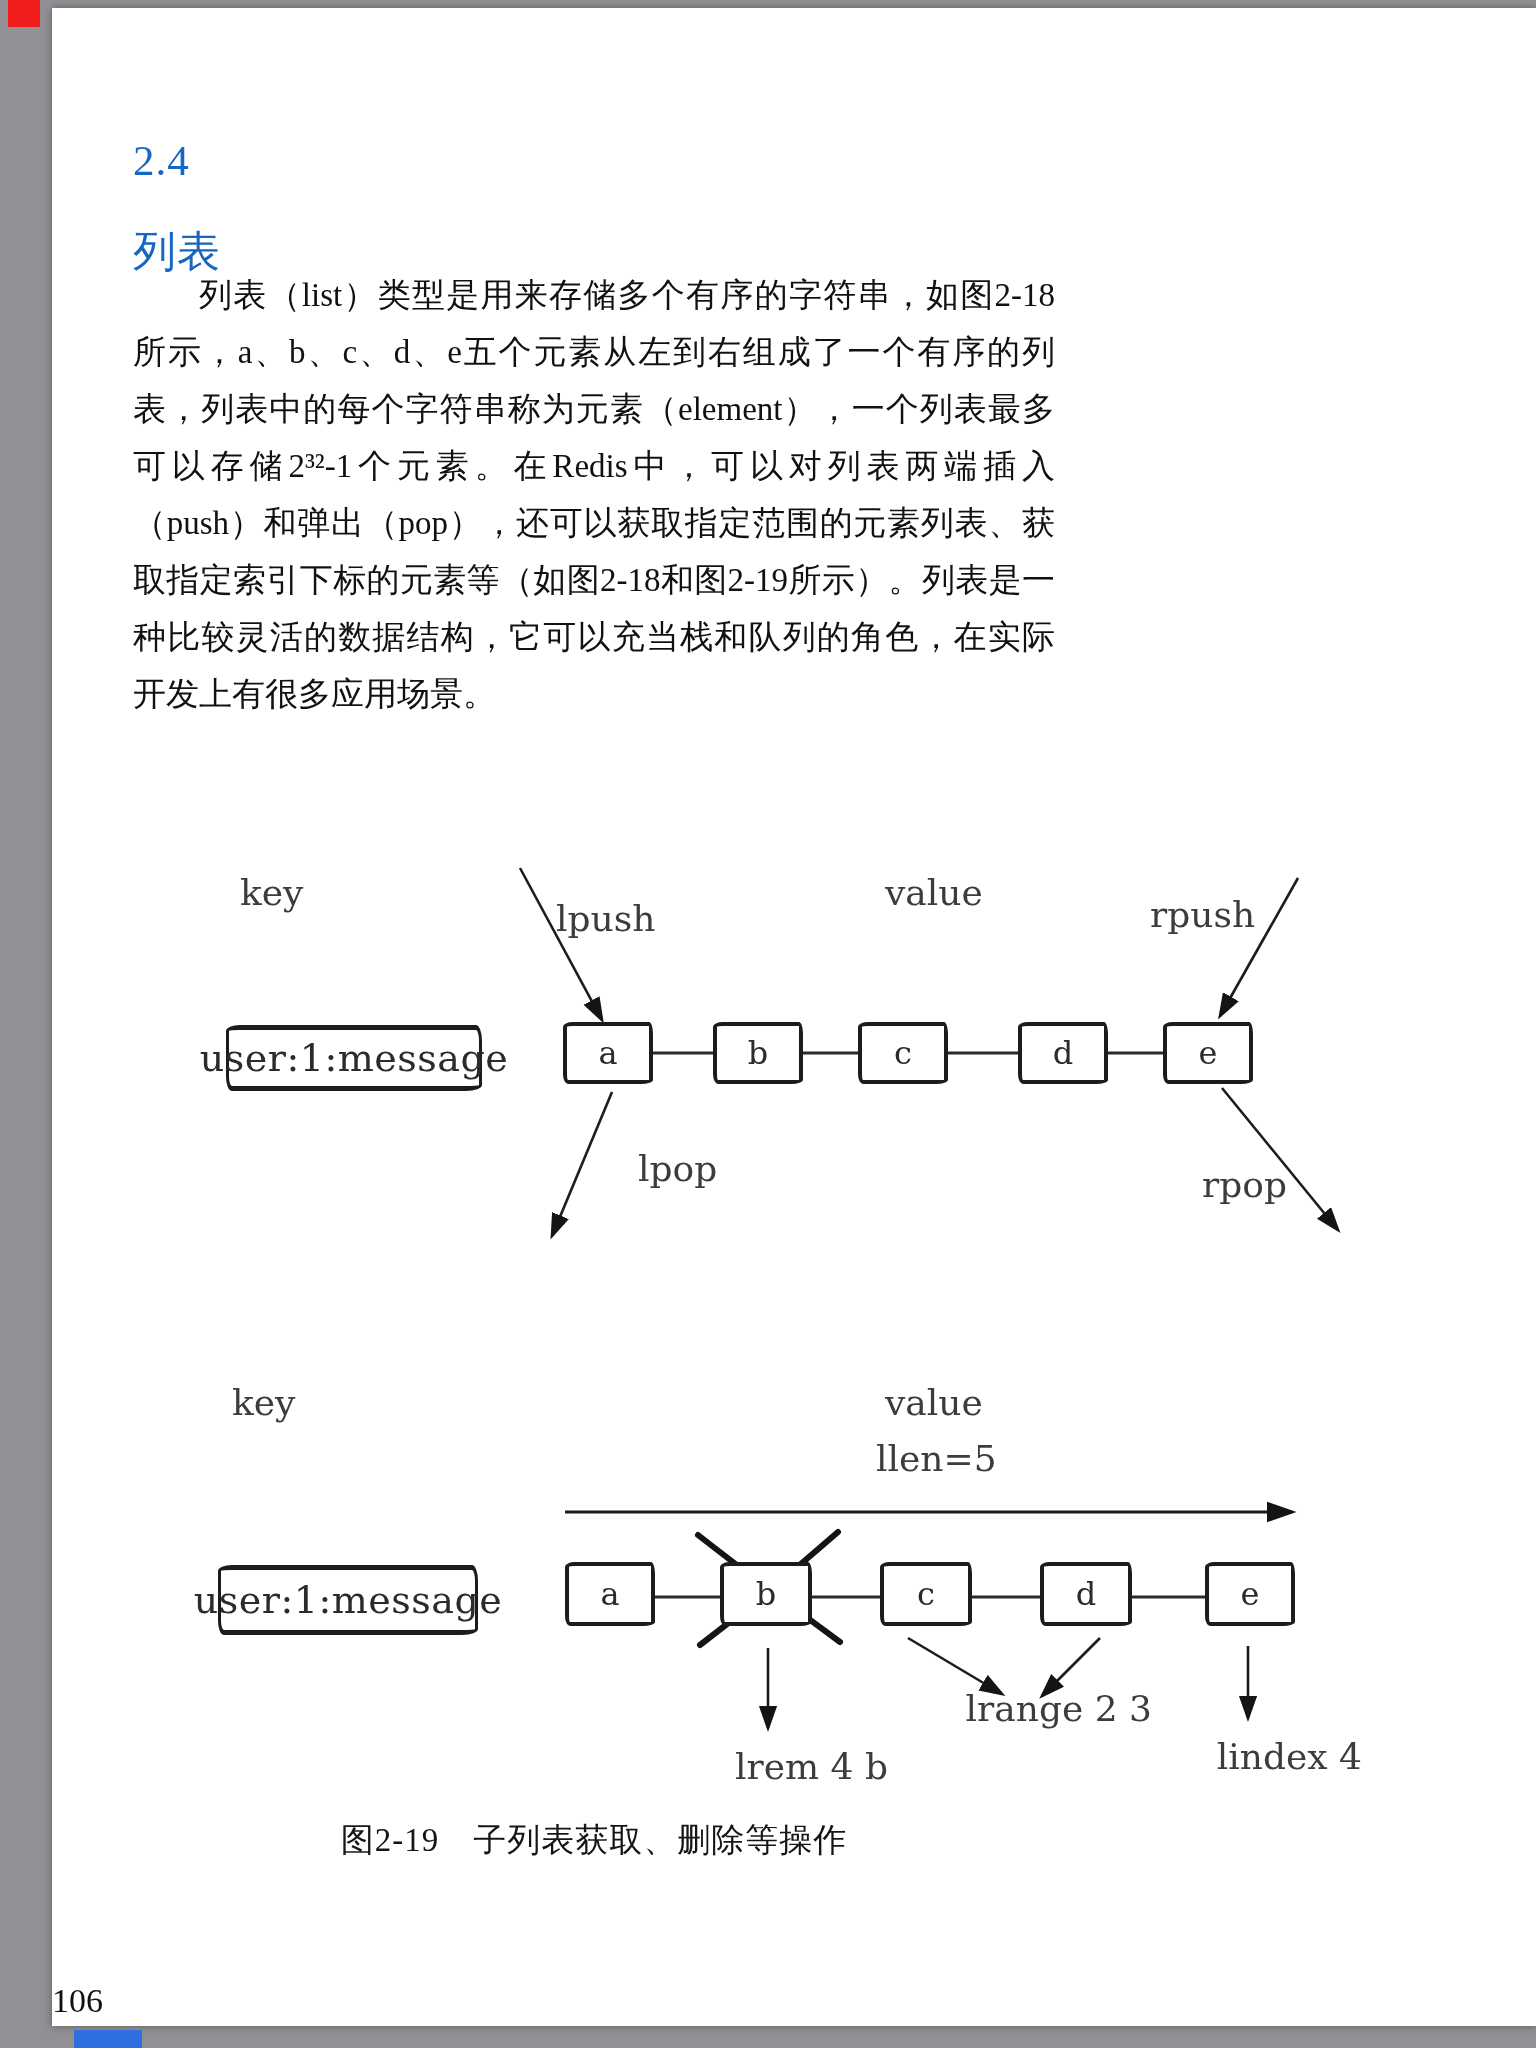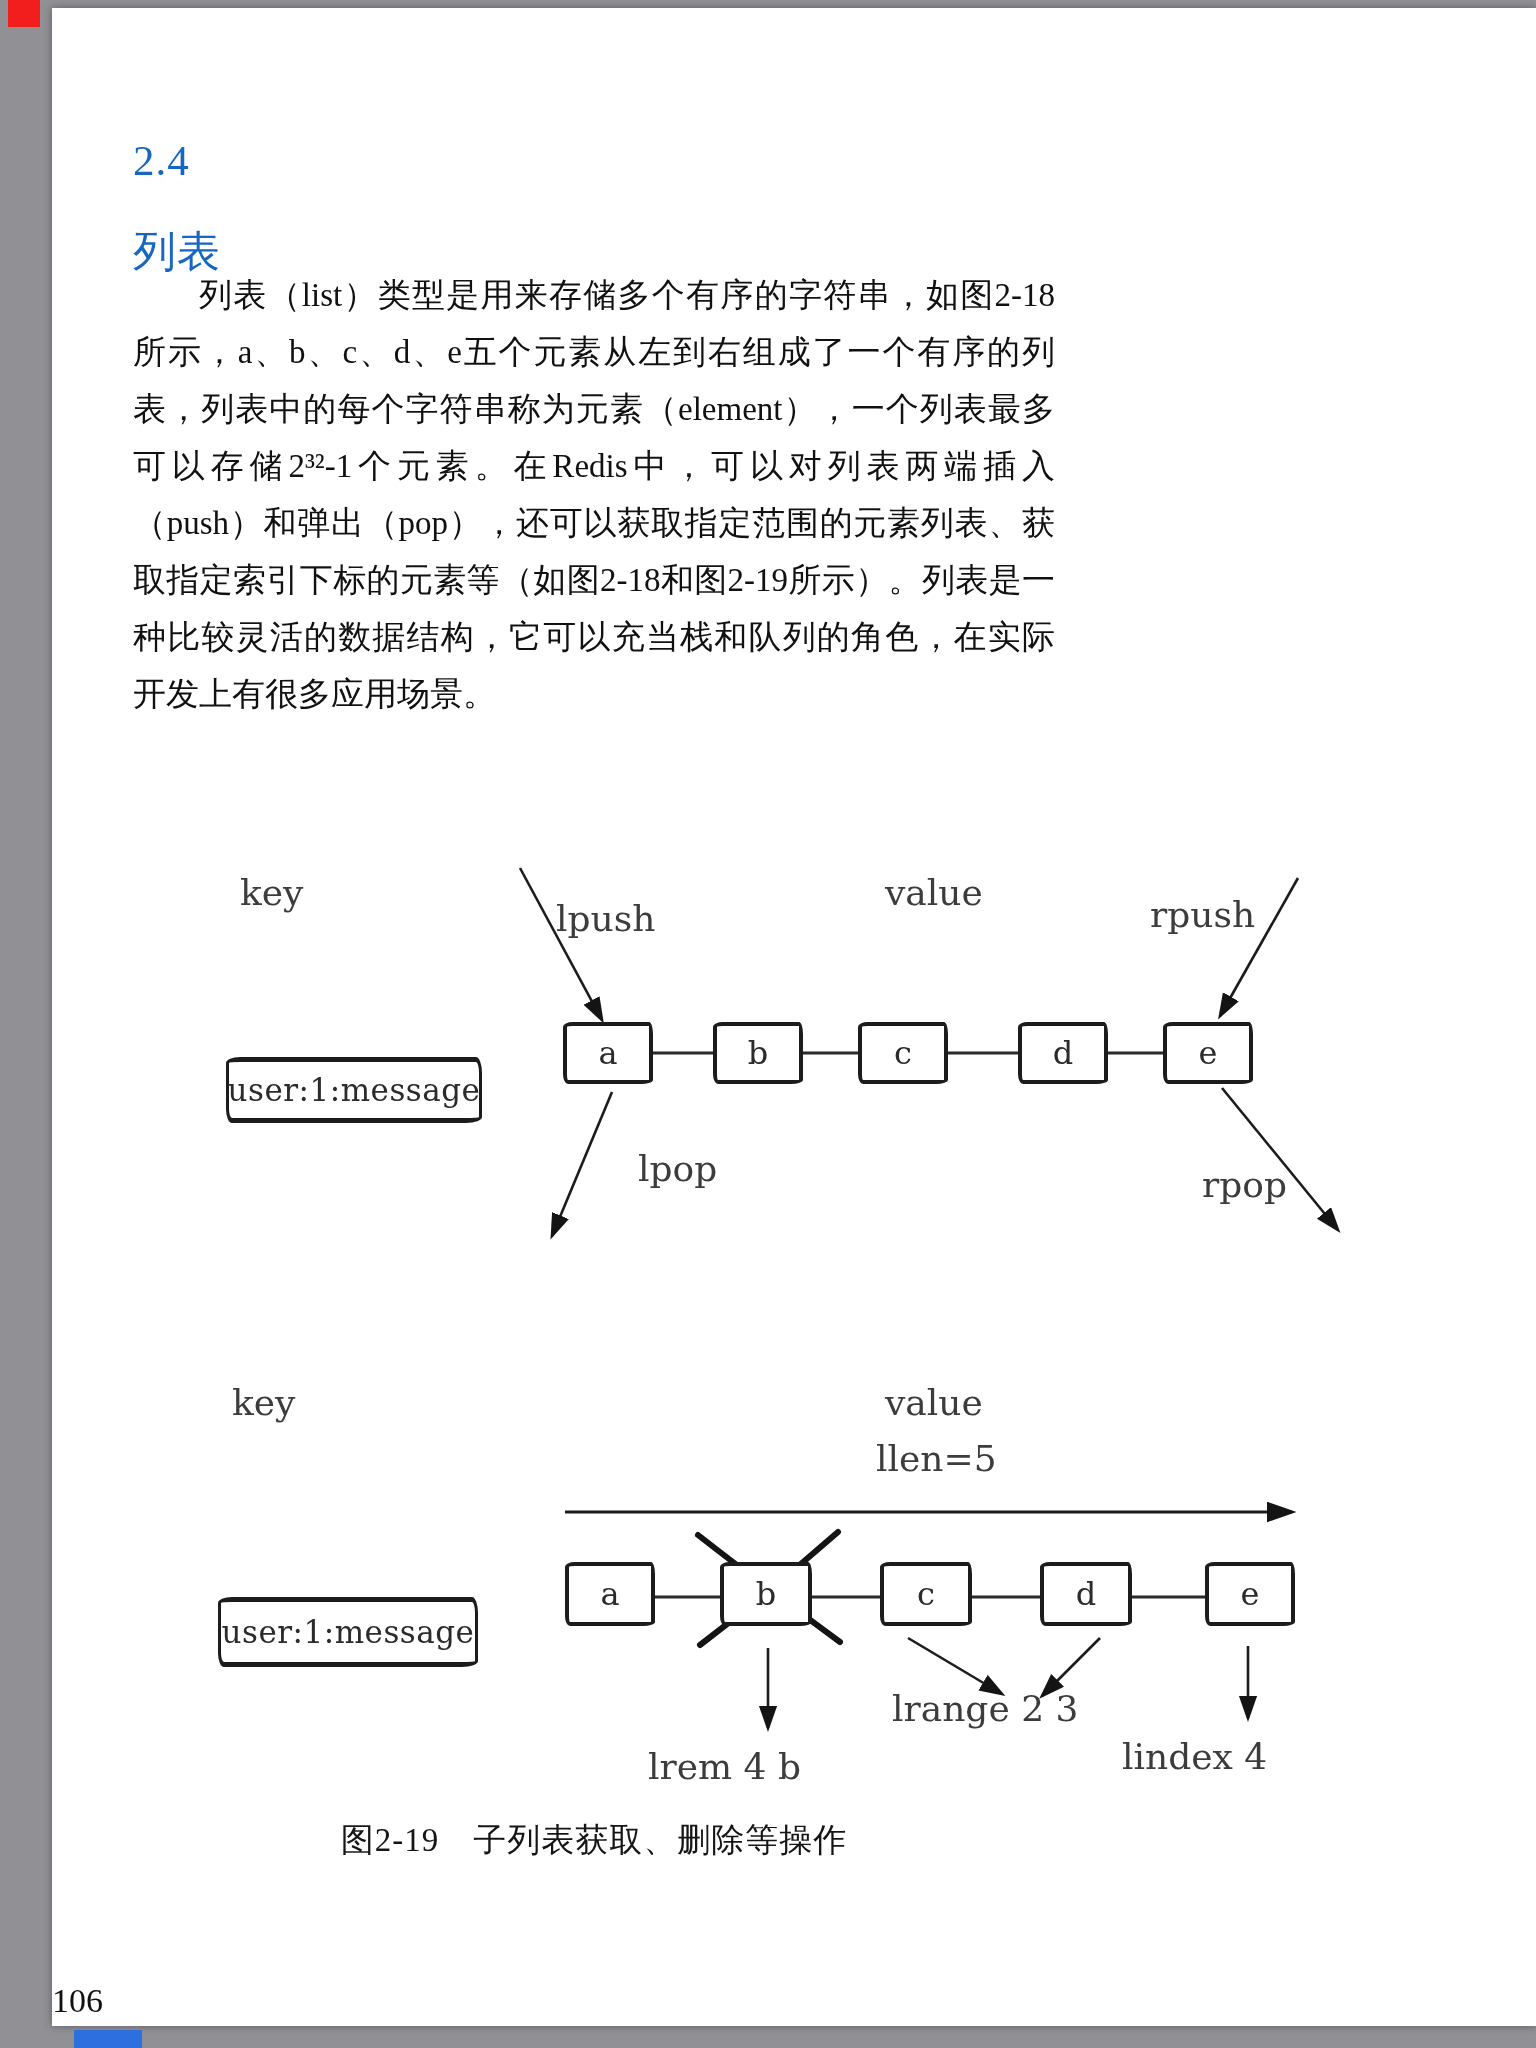--- a/index.html
+++ b/index.html
@@ -40,29 +40,28 @@
   .box{
     position:absolute;background:#fff;border:4px solid #1c1c1c;
     border-radius:10px 4px 12px 5px / 5px 12px 4px 10px;
     display:flex;align-items:center;justify-content:center;
     font-size:32px;color:#2b2b2b;
     font-family:"DejaVu Serif","Liberation Serif",serif;
     box-sizing:border-box;
   }
   .keybox{
     border-width:5px 3px;
-    font-size:31px;letter-spacing:.5px;
+    font-size:38px;letter-spacing:.5px;
     border-radius:14px 6px 16px 6px / 6px 16px 6px 14px;
-    margin-top:32px;
   }
   .caption{
     left:133px;width:922px;text-align:center;
     font-size:33px;color:#151515;letter-spacing:1px;
   }
-  .center-label{text-align:left;}
+  .center-label{text-align:right;}
   .pageno{
     left:52px;top:1982px;width:1492px;text-align:left;
     font-size:34px;color:#111;
   }
   svg{position:absolute;left:0;}
   svg .ln{stroke:#1c1c1c;stroke-width:2.6;fill:none;}
   svg .conn{stroke:#2a2a2a;stroke-width:3;fill:none;}
   svg .cross{stroke:#141414;stroke-width:6;fill:none;stroke-linecap:round;}
   svg .thick{stroke-width:3;}
 </style>

